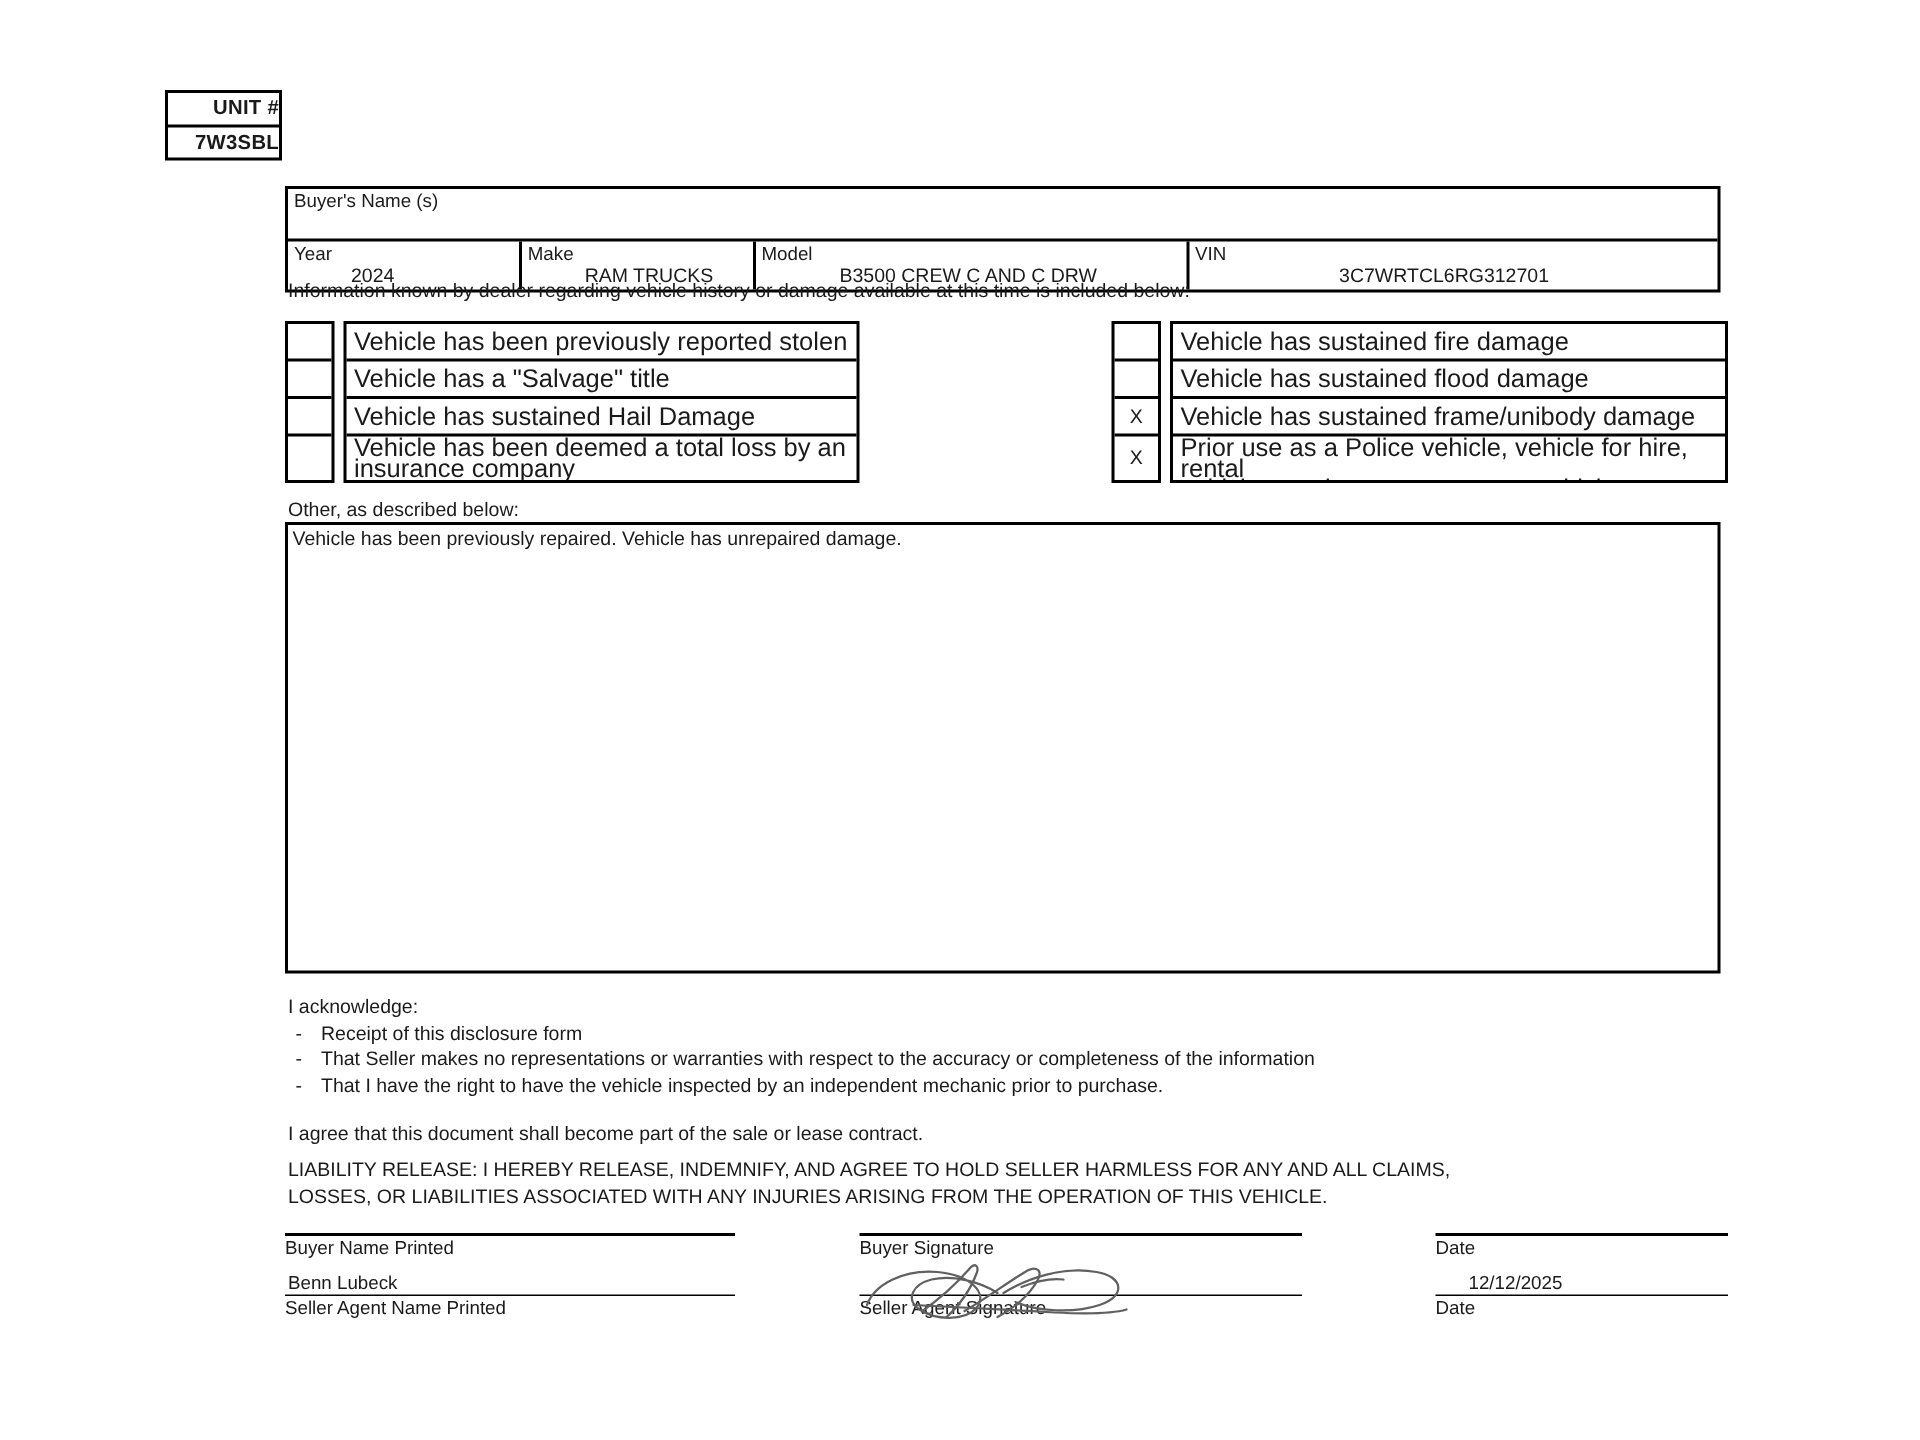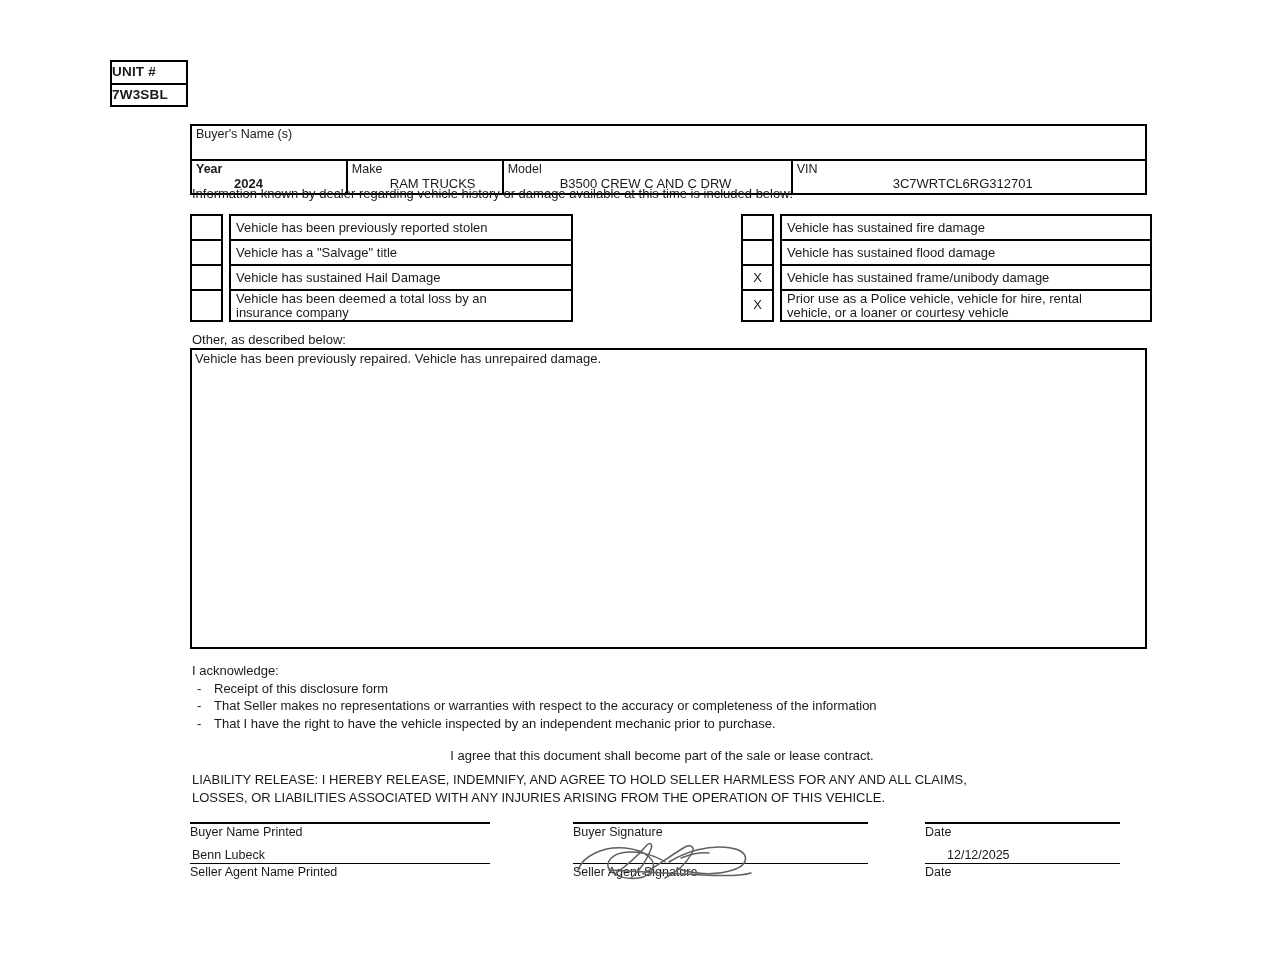--- a/index.html
+++ b/index.html
@@ -27,21 +27,21 @@
   
   .unit-box {
     position: absolute;
     left: 110px;
     top: 60px;
     width: 78px;
     border: 2px solid #000;
     box-sizing: border-box;
   }
   .unit-box .cell {
-    text-align: left;
+    text-align: right;
     font-size: 13.5px;
     font-weight: bold;
     letter-spacing: 0.2px;
     padding: 2px 0 3px 0;
     line-height: 1.15;
   }
   .unit-box .cell.top {
     border-bottom: 2px solid #000;
   }
 
@@ -89,21 +89,21 @@
     font-size: 12.5px;
     line-height: 14px;
     display: block;
   }
   .veh-value {
     font-size: 13px;
     line-height: 15px;
     display: block;
     padding-left: 38px;
   }
-  .c-year  { width: 160px; font-weight: bold; }
+  .c-year  { width: 160px; }
   .c-make  { width: 160px; }
   .c-model { width: 297px; }
   .c-vin   { width: 362px; }
   .c-model .veh-value { padding-left: 52px; }
   .c-vin   .veh-value { padding-left: 96px; }
 
   
   .info-line {
     position: absolute;
     left: 192px;
@@ -142,21 +142,21 @@
     box-sizing: border-box;
     margin-left: 6px;
   }
   .chk-group.left  .lbl-col { width: 344px; }
   .chk-group.right .lbl-col { width: 372px; }
 
   .lbl-cell {
     height: 25px;
     box-sizing: border-box;
     border-bottom: 2px solid #000;
-    font-size: 13px;
+    font-size: 17px;
     line-height: 23px;
     padding-left: 5px;
     overflow: hidden;
     white-space: nowrap;
   }
   .lbl-cell.two {
     height: 29px;
     line-height: 13.5px;
     padding-top: 1px;
     white-space: normal;
@@ -209,21 +209,20 @@
     position: absolute;
     left: 5px;
     top: 0;
   }
   .ack li .cont {
     display: block;
     padding-left: 9px;
   }
   .ack-agree {
     margin-top: 15px;
-    text-align: center;
   }
 
   .liability {
     position: absolute;
     left: 192px;
     top: 771px;
     width: 930px;
     font-size: 13px;
     line-height: 17.5px;
   }
@@ -235,21 +234,21 @@
     top: 822px;
     width: 968px;
     height: 62px;
   }
   .sig-col {
     position: absolute;
     top: 0;
   }
   .sig-col.buyer  { left: 0px;   width: 300px; }
   .sig-col.bsign  { left: 383px; width: 295px; }
-  .sig-col.bdate  { left: 735px; width: 195px; }
+  .sig-col.bdate  { left: 767px; width: 195px; }
 
   .rule {
     border-top: 2px solid #000;
     height: 0;
   }
   .rule.thin { border-top: 1.5px solid #000; }
   .sig-cap {
     font-size: 12.5px;
     line-height: 15px;
     padding-top: 1px;

